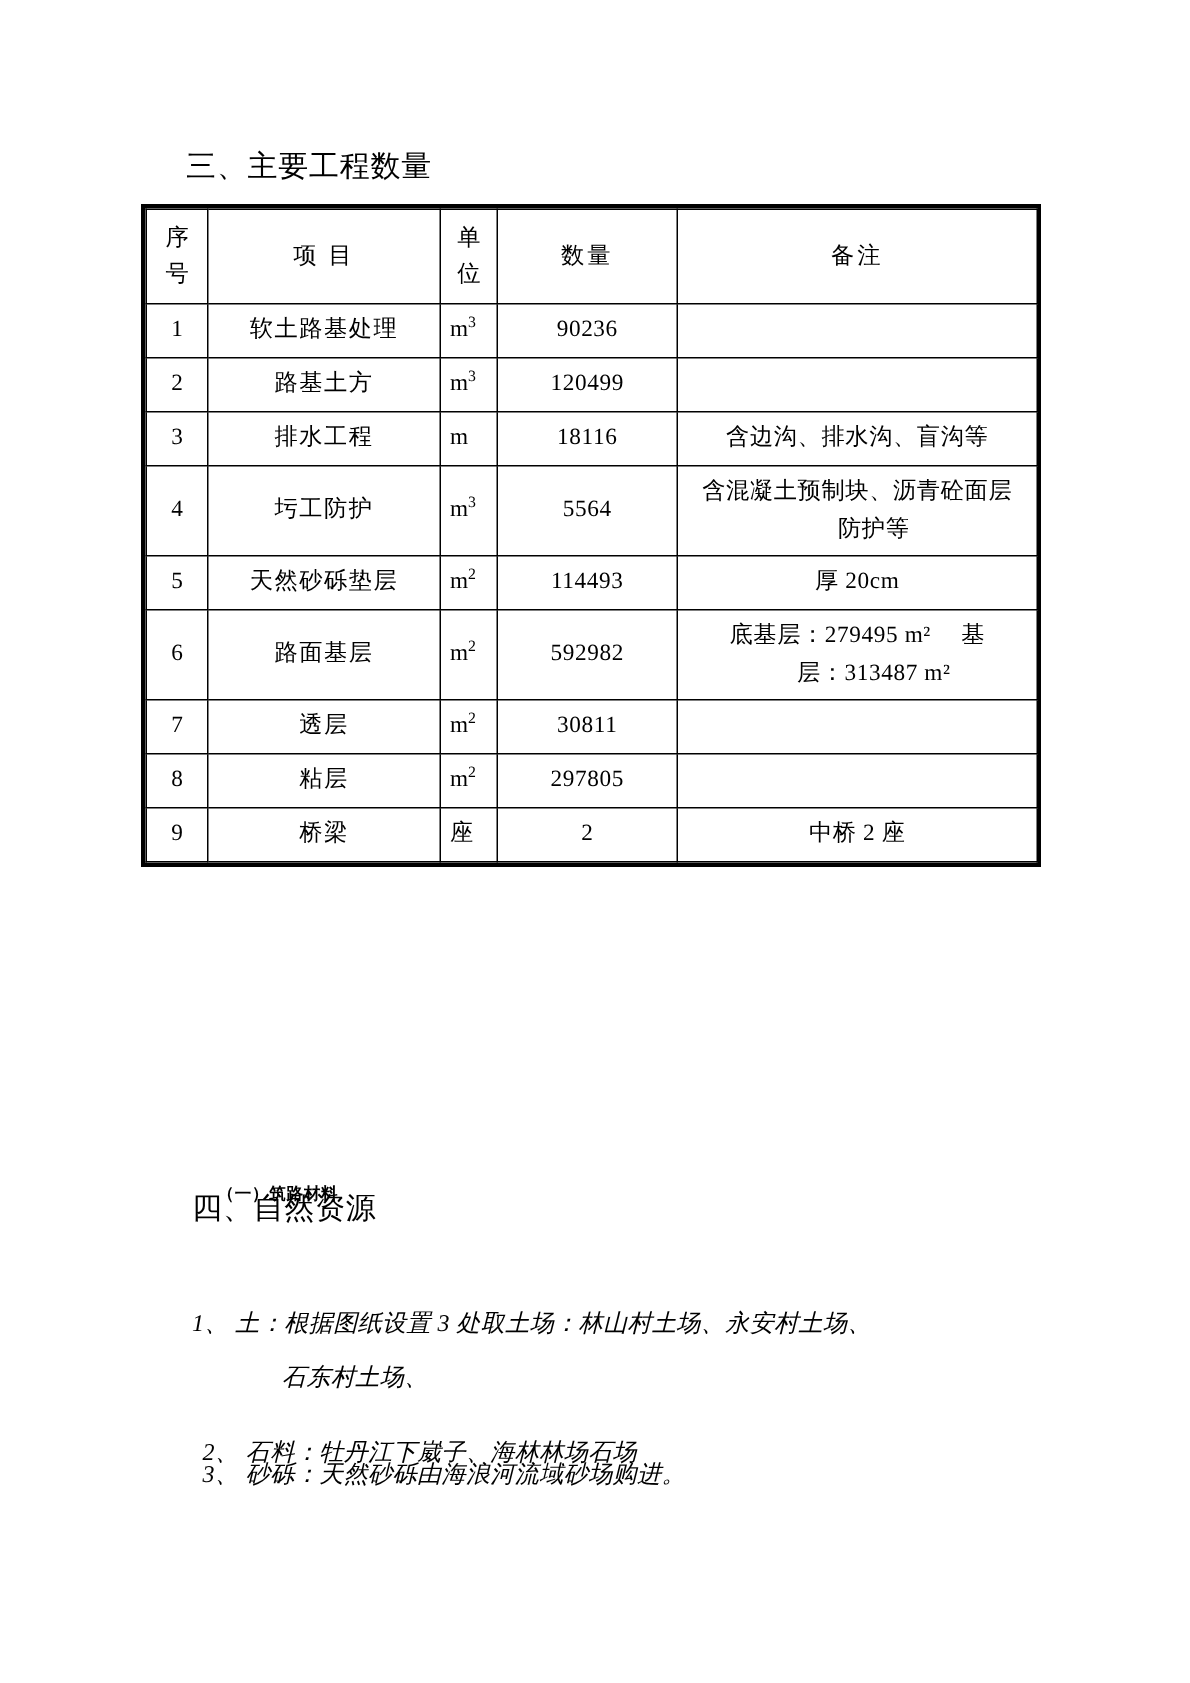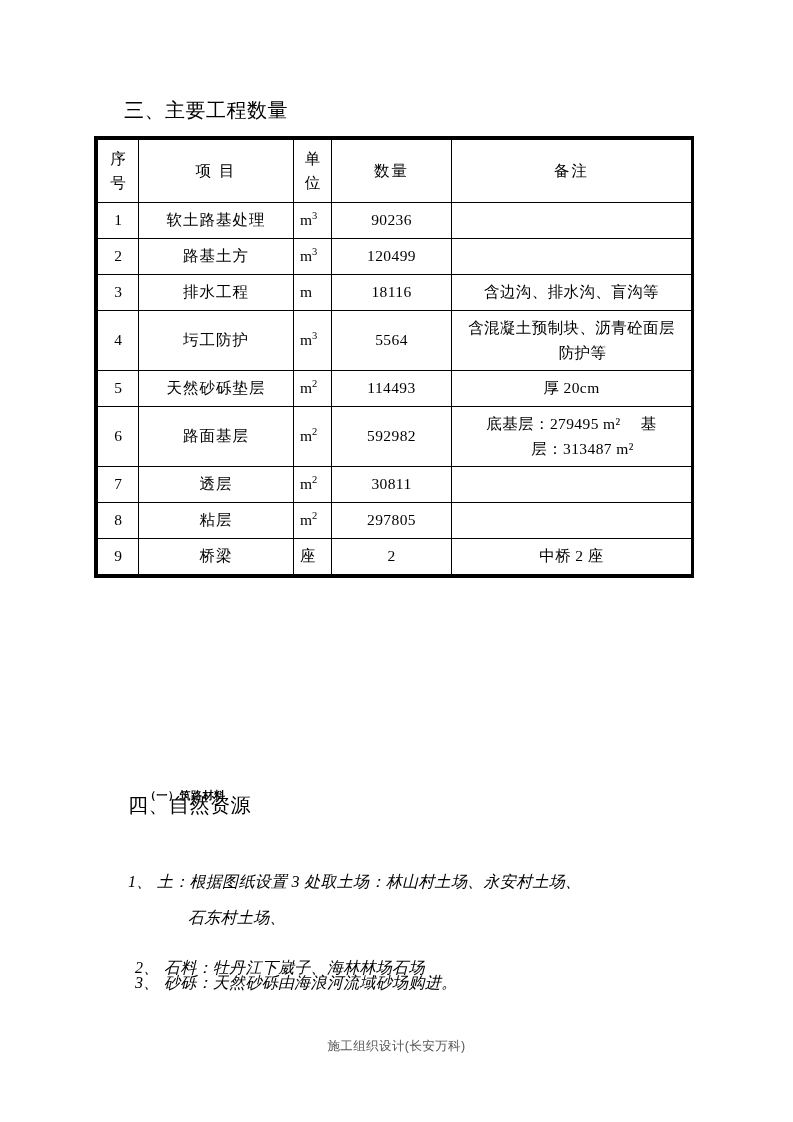--- a/index.html
+++ b/index.html
@@ -229,15 +229,14 @@
   <div class="heading" id="heading-sub">（一）筑路材料</div>
 
   <div class="para" id="para-1a">1、  土：根据图纸设置 3 处取土场：林山村土场、永安村土场、</div>
 
   <div class="para" id="para-1b">石东村土场、</div>
 
   <div class="para" id="para-2">2、   石料：牡丹江下崴子、海林林场石场</div>
 
   <div class="para" id="para-3">3、   砂砾：天然砂砾由海浪河流域砂场购进。</div>
 
-  <div id="footer">施工组织设计(长安万科)</div>
 
 </div>
 
 </body></html>

